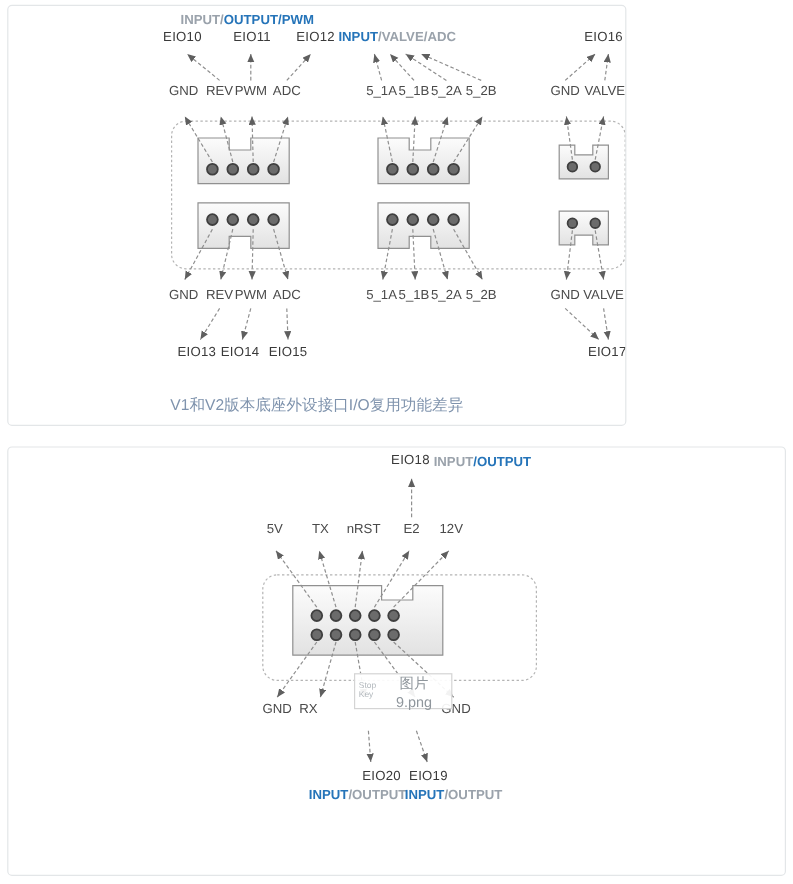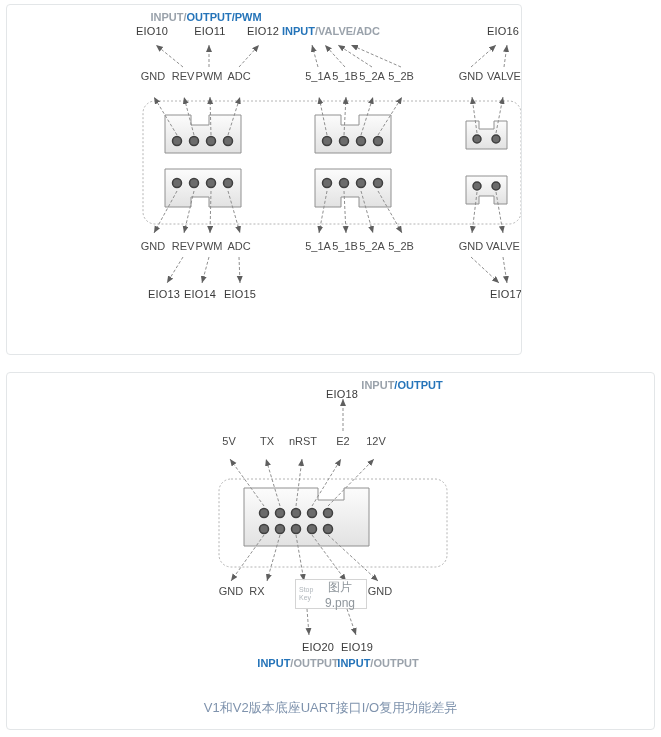--- a/index.html
+++ b/index.html
@@ -12,21 +12,21 @@
   .lbl{position:absolute;transform:translateX(-50%);white-space:nowrap;font-size:11px;color:#4a4a4a;line-height:12px}
   .eio{font-weight:normal;color:#3a3a3a;letter-spacing:.2px}
   .mode{font-weight:bold;font-size:11px}
   .muted{color:#9aa2ab}
   .accent{color:#2574b9}
   .caption{position:absolute;left:0;right:0;text-align:center;font-size:13px;color:#7f93ad}
   .arrow{stroke:#8f8f8f;stroke-width:1;stroke-dasharray:3,2}
   .boundary{fill:none;stroke:#b4b4b4;stroke-width:1;stroke-dasharray:2,2}
   .conn{stroke:#909090;stroke-width:1}
   .pin{fill:#6b6b6b;stroke:#3f3f3f;stroke-width:1.5}
-  .ph-box{position:absolute;left:288px;top:206px;width:72px;height:30px;border:1px solid #d4d4d4;background:rgba(255,255,255,.92);display:flex;align-items:center}
+  .ph-box{position:absolute;left:288px;top:188px;width:82px;height:30px;border:1px solid #d4d4d4;background:rgba(255,255,255,.92);display:flex;align-items:center}
   .ph-small{font-size:7px;color:#b0b6bb;line-height:8px;padding:0 3px;width:22px;text-align:left}
   .ph-name{font-size:12px;color:#8f969c;flex:1;text-align:center;padding-right:4px}
 </style>
 </head>
 <body>
 
 <section class="card" id="card1">
 
   <svg class="gfx" width="649" height="351" viewBox="0 0 649 351">
     <defs>
@@ -150,20 +150,21 @@
   <span class="lbl" style="left:365px;top:235px">5_2A</span>
   <span class="lbl" style="left:394px;top:235px">5_2B</span>
   <span class="lbl" style="left:464px;top:235px">GND</span>
   <span class="lbl" style="left:496px;top:235px">VALVE</span>
 
   <span class="lbl eio" style="left:157px;top:283px">EIO13</span>
   <span class="lbl eio" style="left:193px;top:283px">EIO14</span>
   <span class="lbl eio" style="left:233px;top:283px">EIO15</span>
   <span class="lbl eio" style="left:499px;top:283px">EIO17</span>
 
+  <div class="caption" style="top:324px">V1和V2版本底座外设接口I/O复用功能差异</div>
 </section>
 
 <section class="card" id="card2">
 
   <svg class="gfx" width="649" height="358" viewBox="0 0 649 358">
     <defs>
       <linearGradient id="cg2" x1="0" y1="0" x2="0" y2="1">
         <stop offset="0" stop-color="#fcfcfc"></stop>
           <stop offset="1" stop-color="#e2e2e2"></stop>
       </linearGradient>
@@ -198,21 +199,21 @@
       <line class="arrow" x1="257" y1="162" x2="224" y2="208" marker-end="url(#ah2)"></line>
       <line class="arrow" x1="273" y1="162" x2="260" y2="208" marker-end="url(#ah2)"></line>
       <line class="arrow" x1="289" y1="162" x2="297" y2="208" marker-end="url(#ah2)"></line>
       <line class="arrow" x1="305" y1="162" x2="339" y2="208" marker-end="url(#ah2)"></line>
       <line class="arrow" x1="321" y1="162" x2="371" y2="208" marker-end="url(#ah2)"></line>
       <line class="arrow" x1="300" y1="236" x2="302" y2="262" marker-end="url(#ah2)"></line>
       <line class="arrow" x1="340" y1="236" x2="349" y2="262" marker-end="url(#ah2)"></line>
     </g>
   </svg>
 
-  <span class="lbl eio" style="left:335px;top:15px">EIO18</span>
+  <span class="lbl eio" style="left:335px;top:5px">EIO18</span>
   <span class="lbl mode" style="left:395px;top:6px"><span class="muted">INPUT</span><span class="accent">/OUTPUT</span></span>
 
   <span class="lbl" style="left:222px;top:62px">5V</span>
   <span class="lbl" style="left:260px;top:62px">TX</span>
   <span class="lbl" style="left:296px;top:62px">nRST</span>
   <span class="lbl" style="left:336px;top:62px">E2</span>
   <span class="lbl" style="left:369px;top:62px">12V</span>
 
   <span class="lbl" style="left:224px;top:212px">GND</span>
   <span class="lbl" style="left:250px;top:212px">RX</span>
@@ -222,14 +223,13 @@
     <span class="ph-small">Stop Key</span>
     <span class="ph-name">图片9.png</span>
   </div>
 
   <span class="lbl eio" style="left:311px;top:268px">EIO20</span>
   <span class="lbl eio" style="left:350px;top:268px">EIO19</span>
 
   <span class="lbl mode" style="left:291px;top:284px"><span class="accent">INPUT</span><span class="muted">/OUTPUT</span></span>
   <span class="lbl mode" style="left:371px;top:284px"><span class="accent">INPUT</span><span class="muted">/OUTPUT</span></span>
 
-  <div class="caption" style="top:326px">V1和V2版本底座UART接口I/O复用功能差异</div>
 </section>
 
 </body></html>

